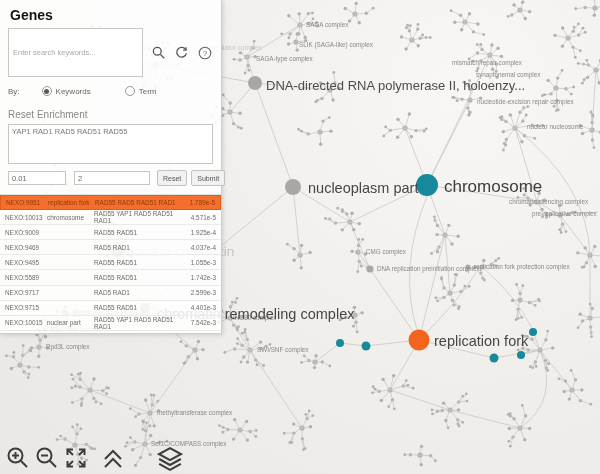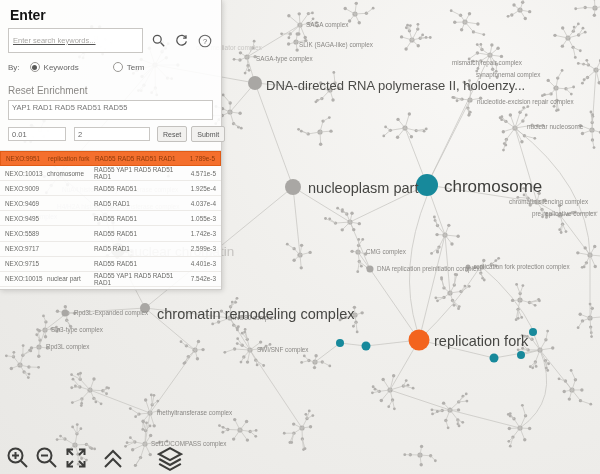--- a/index.html
+++ b/index.html
@@ -19,33 +19,33 @@
   .lbl-b15{font-size:14.5px;fill:#464643;}
   .lbl-b17{font-size:17px;fill:#3d3d3a;}
   .lbl-bf{font-size:13.5px;fill:#c6c4c1;}
 
   
   .panel{position:absolute;left:0;top:0;width:222px;z-index:10;box-sizing:border-box;
          background:rgba(255,255,255,0.87);border-right:1px solid #cfcdca;border-bottom:1px solid #cfcdca;
          box-shadow:1px 1px 5px rgba(0,0,0,0.15);padding-bottom:2px;}
   .panel-title{font-size:14px;font-weight:bold;color:#141414;padding:7px 10px 3px;}
   .search-row{display:flex;align-items:center;padding:2px 8px 0;}
-  .search-input{width:130px;height:15px;border:1px solid #c9c7c4;font-size:7.5px;padding:4px 4px;
-                color:#555;background:rgba(255,255,255,0.9);outline:none;text-decoration:underline;}
+  .search-input{width:130px;height:15px;border:1px solid #c9c7c4;font-size:7.5px;padding:16px 4px;
+                color:#555;background:rgba(255,255,255,0.9);outline:none;}
   .search-input::placeholder{color:#a9a7a4;}
   .icon-btn{width:16px;height:16px;margin-left:8px;display:flex;align-items:center;justify-content:center;cursor:pointer;}
   .radio-row{display:flex;align-items:center;padding:9px 8px 0;font-size:8px;color:#666;}
-  .by-label{margin-right:10px;}
+  .by-label{margin-right:22px;}
   .radio{width:8px;height:8px;border:1px solid #9a9894;border-radius:50%;display:inline-block;
          position:relative;margin-right:4px;background:#fff;}
   .radio.checked::after{content:"";position:absolute;left:1.5px;top:1.5px;width:5px;height:5px;
          border-radius:50%;background:#5a5a58;}
   .radio-group{display:flex;align-items:center;margin-right:34px;}
   .section-heading{padding:13px 8px 2px;font-size:10px;color:#8a8885;}
-  .query-textarea{display:block;margin:2px 8px 0;width:calc(100% - 16px);box-sizing:border-box;height:20px;
+  .query-textarea{display:block;margin:2px 8px 0;width:calc(100% - 16px);box-sizing:border-box;height:40px;
         border:1px solid #c9c7c4;font-size:7.5px;color:#777;padding:2px 3px;resize:none;
         background:rgba(255,255,255,0.9);font-family:"Liberation Sans",sans-serif;outline:none;}
   .threshold-row{display:flex;align-items:center;padding:6px 8px 0;}
   .th-input{height:12px;border:1px solid #c9c7c4;font-size:7.5px;padding:0 3px;color:#666;
         background:rgba(255,255,255,0.9);outline:none;}
   .th-alpha{width:50px;margin-right:8px;}
   .th-min{width:68px;margin-right:7px;}
   .btn{height:16px;font-size:7px;padding:0 5px;border:1px solid #c3c1be;background:#f2f1ef;
        color:#555;border-radius:2px;margin-right:4px;cursor:pointer;}
   .results{margin-top:8px;border-top:1px solid #e5e3e0;}
@@ -1603,21 +1603,21 @@
       <text x="20" y="219" class="lbl-f">part complex</text>
       <text x="266" y="90" class="lbl-b13">DNA-directed RNA polymerase II, holoenzy...</text>
       <text x="308" y="193" class="lbl-b15">nucleoplasm part</text>
       <text x="444" y="192" class="lbl-b17">chromosome</text>
       <text x="434" y="346" class="lbl-b15">replication fork</text>
       <text x="157" y="319" class="lbl-b15">chromatin remodeling complex</text>
       <text x="127" y="256" class="lbl-bf">nuclear chromatin</text>
     </svg>
 
   <div class="panel">
-    <div class="panel-title">Enter</div>
+    <div class="panel-title">Genes</div>
 
     <div class="search-row">
       <input class="search-input" type="text" placeholder="Enter search keywords..." style="">
       <span class="icon-btn">
         <svg width="13" height="13" viewBox="0 0 16 16" fill="none" stroke="#555" stroke-width="1.6">
           <circle cx="6.5" cy="6.5" r="4.8"></circle>
             <line x1="10.5" y1="10.5" x2="15" y2="15"></line>
         </svg>
       </span>
       <span class="icon-btn">

